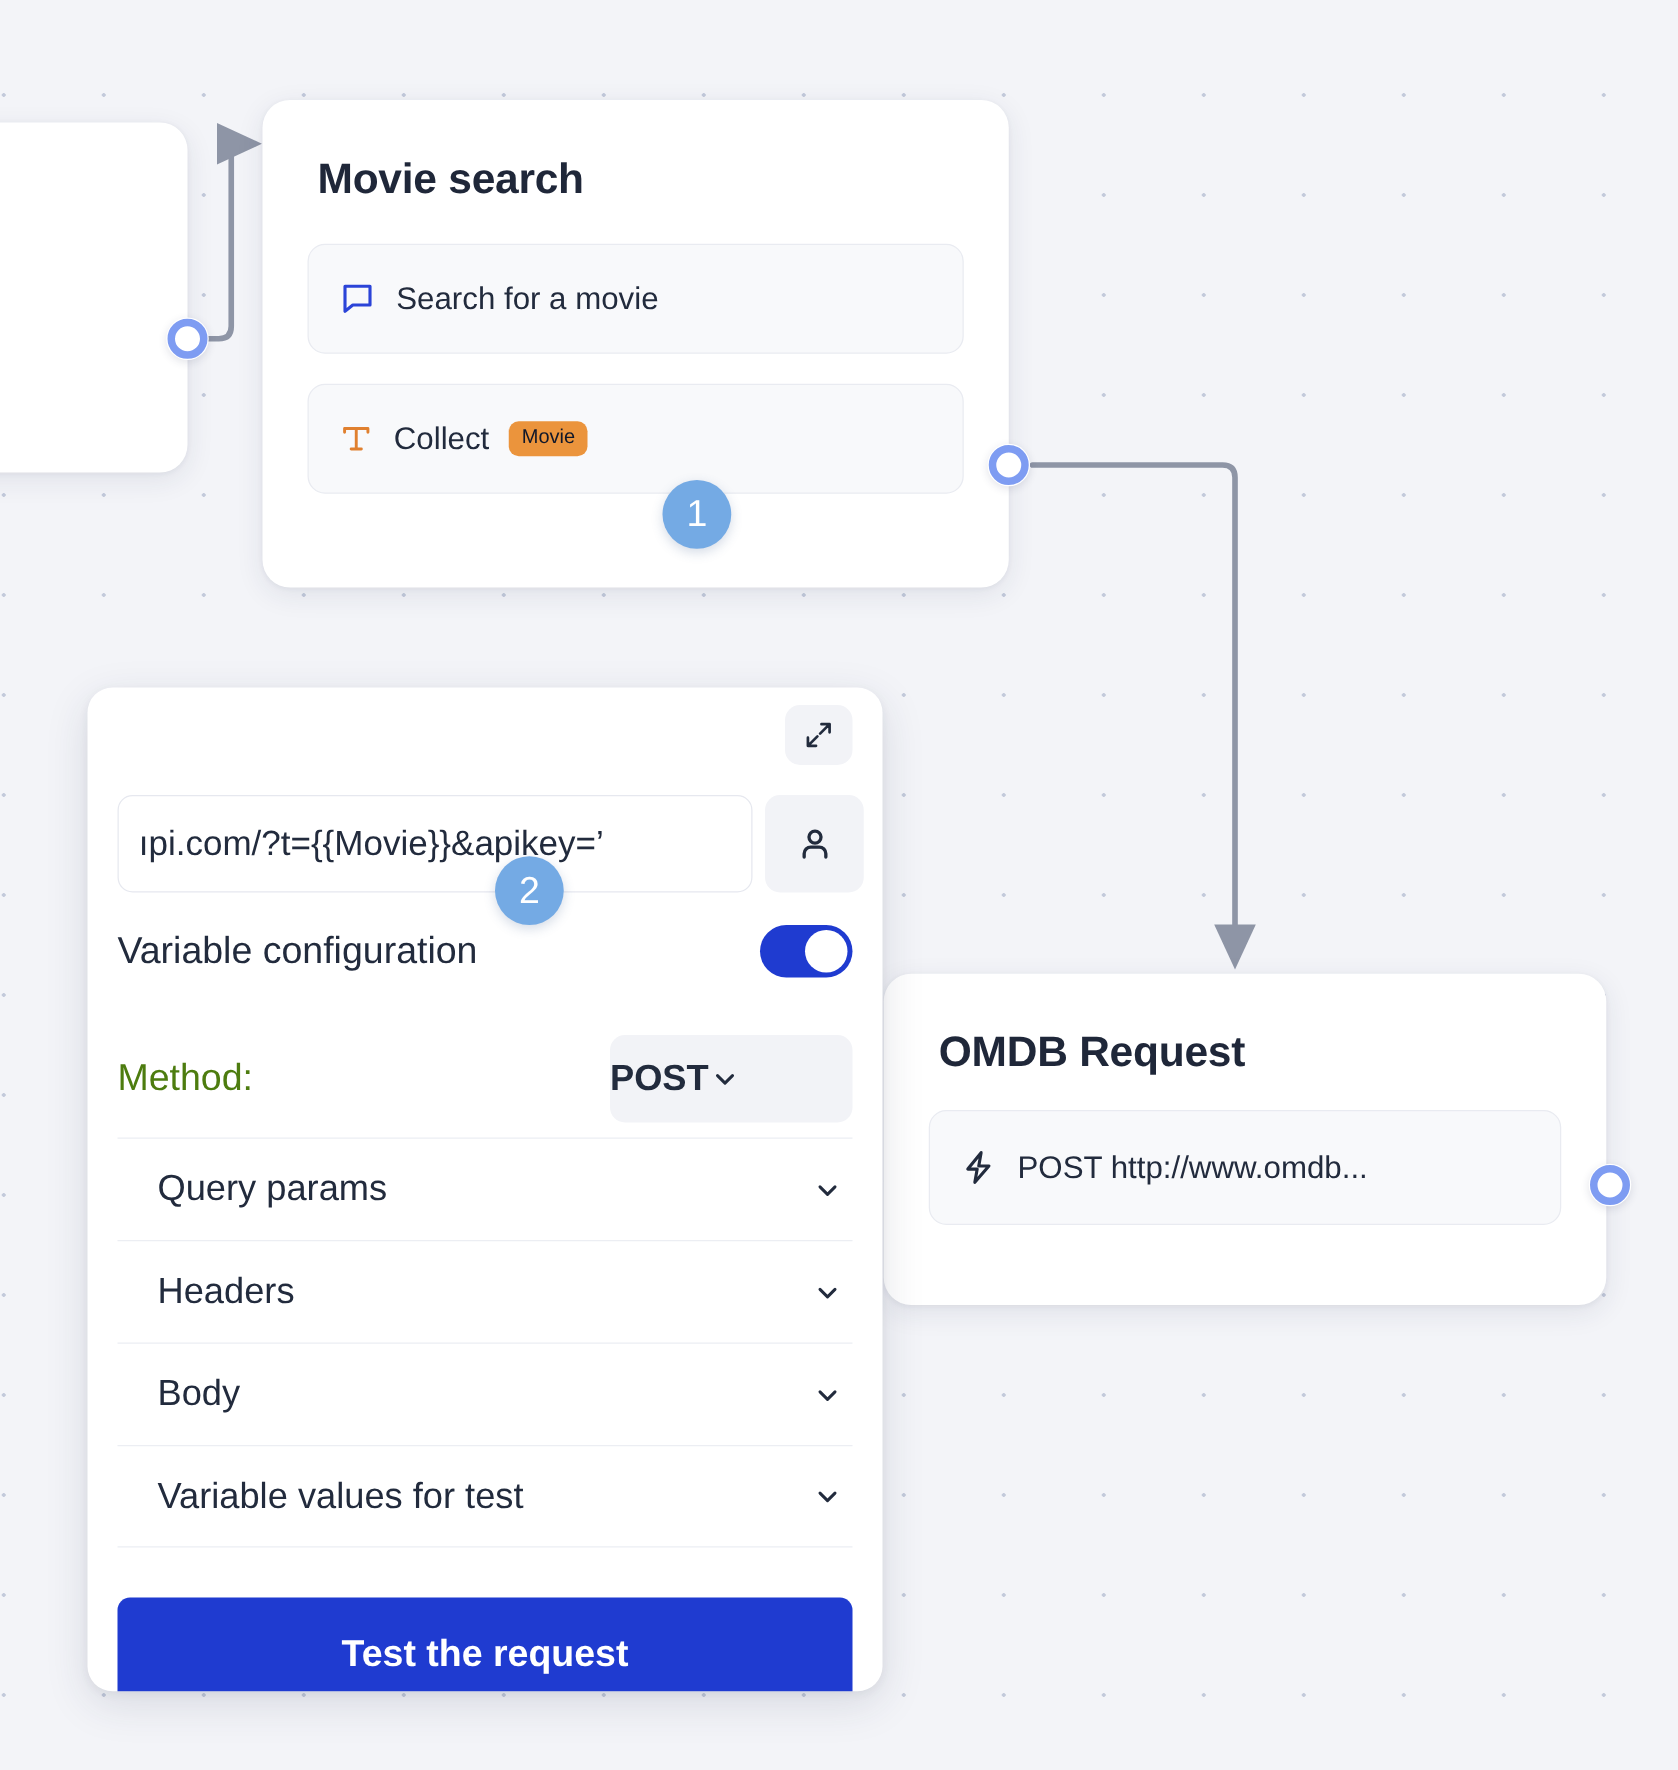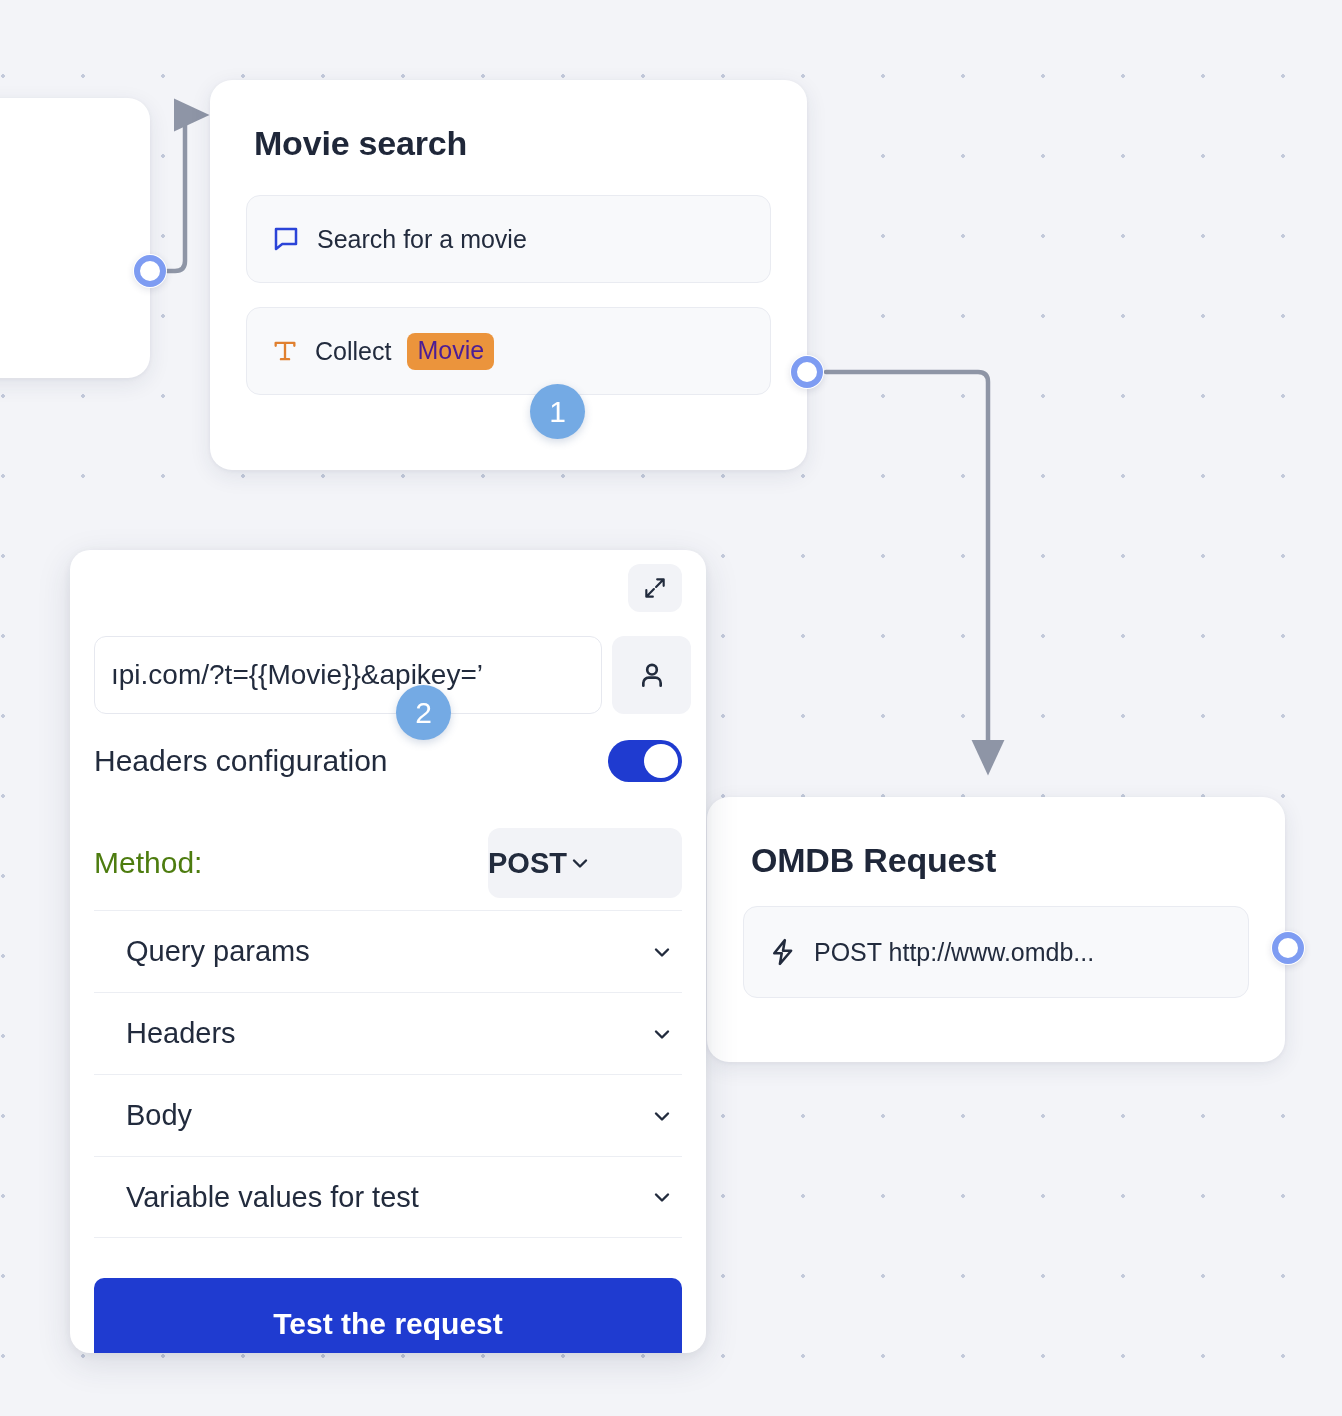--- a/index.html
+++ b/index.html
@@ -92,32 +92,32 @@
     padding: 44px 36px 0 36px;
   }
   #node-movie .node-title { margin: 0 0 32px 8px; }
   #node-movie .node-row { height: 88px; padding: 0 24px; margin-bottom: 24px; }
 
   .icon-bubble { width: 30px; height: 30px; flex: 0 0 30px; display:block; }
   .icon-tee { width: 28px; height: 28px; flex: 0 0 28px; display:block; }
 
   .tag {
     background: #eb943c;
-    color: #4c1d95;
+    color: #0f172a;
     border-radius: 8px;
     padding: 5px 10px 7px 10px;
-    font-size: 25px;
+    font-size: 16px;
     line-height: 1;
     display: inline-block;
   }
 
   
   #node-omdb {
     left: 707px;
-    top: 797px;
+    top: 779px;
     width: 578px;
     height: 265px;
     padding: 44px 36px 0 36px;
   }
   #node-omdb .node-title { margin: 0 0 26px 8px; }
   #node-omdb .node-row { height: 92px; padding: 0 24px; }
   .icon-bolt { width: 30px; height: 30px; flex: 0 0 30px; display:block; }
 
   
   .left-tab {
@@ -410,21 +410,21 @@
         <span>
           <svg viewBox="0 0 24 24" fill="none" xmlns="http://www.w3.org/2000/svg">
             <circle cx="12" cy="8" r="3.6" stroke="#222b3d" stroke-width="2"></circle>
             <path d="M5.5 20v-2a4 4 0 0 1 4-4h5a4 4 0 0 1 4 4v2" stroke="#222b3d" stroke-width="2" stroke-linecap="round"></path>
           </svg>
         </span>
       </button>
     </div>
 
     <div class="adv-row">
-      <span class="adv-label">Headers configuration</span>
+      <span class="adv-label">Variable configuration</span>
       <button class="switch"></button>
     </div>
 
     <div class="method-row">
       <span class="method-label">Method:</span>
       <button class="method-select">
         <span class="method-value">POST</span>
         <span class="chev">
           <svg viewBox="0 0 24 24" fill="none" xmlns="http://www.w3.org/2000/svg">
             <path d="M6 9.5 12 15.5 18 9.5" stroke="#222b3d" stroke-width="2.4" stroke-linecap="round" stroke-linejoin="round"></path>

